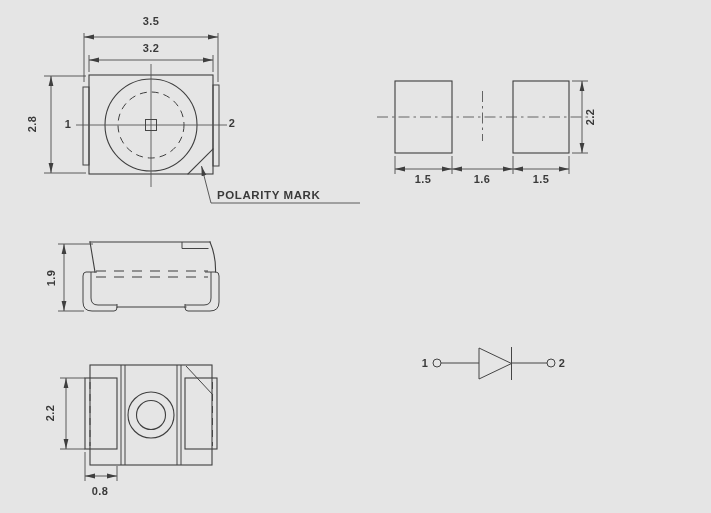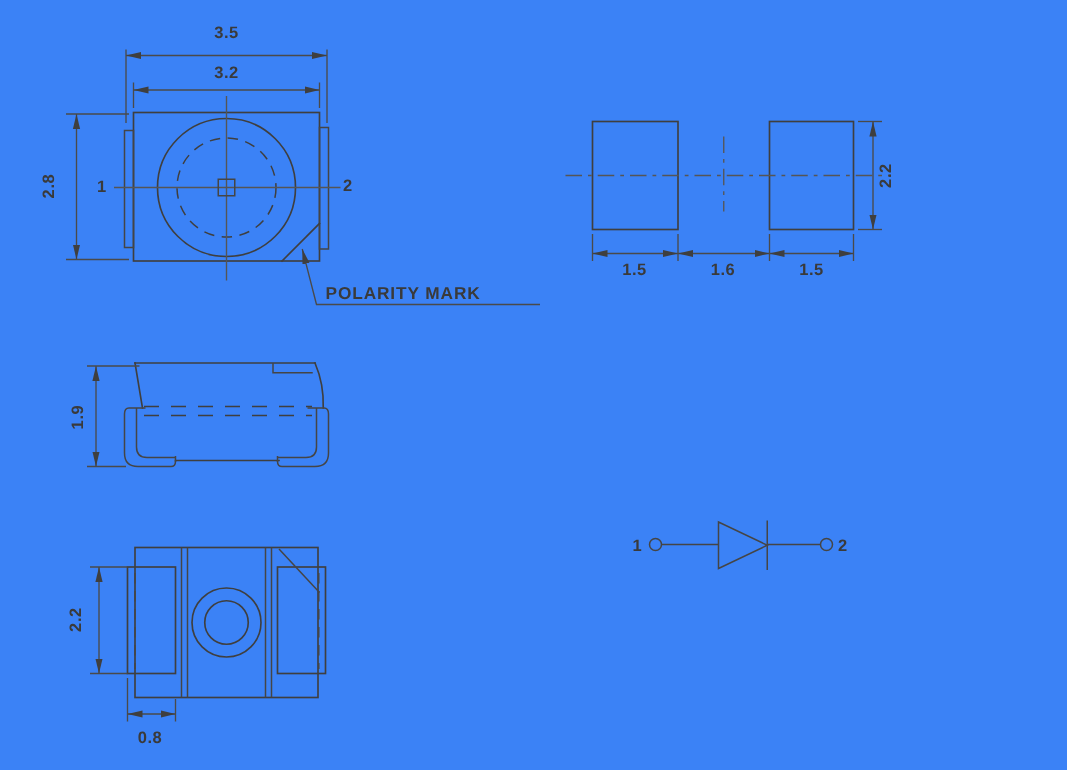--- a/index.html
+++ b/index.html
@@ -1,16 +1,16 @@
 <!DOCTYPE html>
 <html><head>
 <meta charset="utf-8">
 <style>
   html,body{margin:0;padding:0;background:#ffffff;}
-  .canvas{position:relative;width:711px;height:513px;background:#3b82f6;overflow:hidden;}
+  .canvas{position:relative;width:711px;height:513px;background:#e5e5e5;overflow:hidden;}
   svg{display:block;}
   .obj{stroke:#3f3f3f;stroke-width:1.1;fill:none;stroke-linecap:square;}
   .obj-thin{stroke:#454545;stroke-width:1;fill:none;}
   .dimline{stroke:#4a4a4a;stroke-width:0.9;fill:none;}
   .extline{stroke:#4a4a4a;stroke-width:0.9;fill:none;}
   .cline{stroke:#555555;stroke-width:0.9;fill:none;}
   .cdash{stroke:#555555;stroke-width:0.9;fill:none;stroke-dasharray:11 4 2.5 4;}
   .hdash{stroke:#454545;stroke-width:1;fill:none;stroke-dasharray:7 5;}
   .ldash{stroke:#3f3f3f;stroke-width:1.1;fill:none;stroke-dasharray:10 8;}
   .cirdash{stroke:#3f3f3f;stroke-width:1;fill:none;stroke-dasharray:7 5;}

